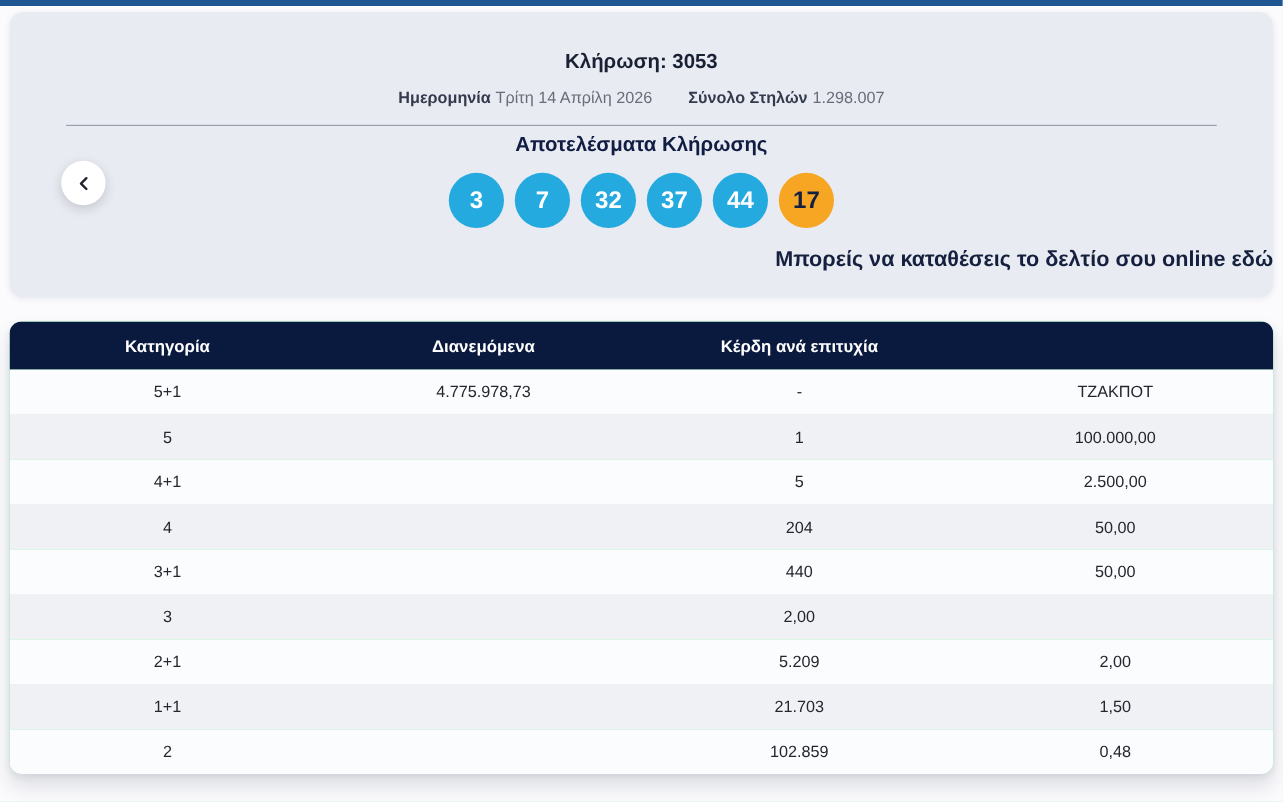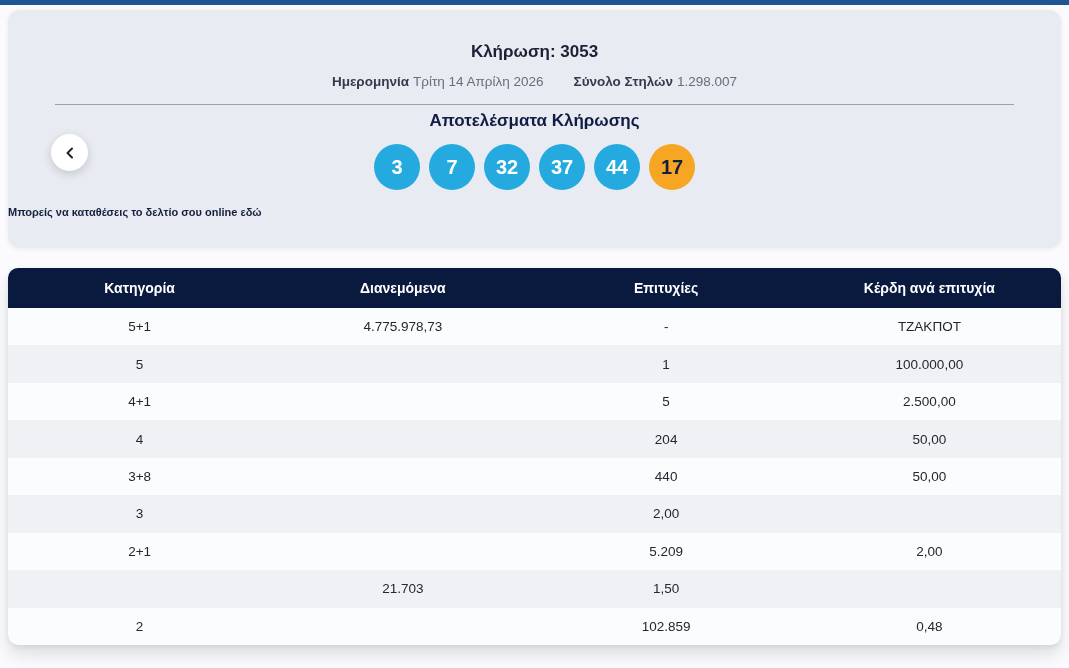--- a/index.html
+++ b/index.html
@@ -52,22 +52,22 @@
   }
   .ball {
     width: 46px; height: 46px; border-radius: 50%;
     display: flex; align-items: center; justify-content: center;
     font-size: 20px; font-weight: 700;
   }
   .ball.blue  { background: var(--ball-blue, #25aadf); color: #ffffff; }
   .ball.joker { background: var(--ball-joker, #f6a623); color: #13203f; }
   .deposit-note {
     margin-top: 16px;
-    text-align: left;
-    font-size: 11px; font-weight: 700;
+    text-align: right;
+    font-size: 18px; font-weight: 700;
     color: #15203e;
     cursor: pointer;
   }
   .prev-btn {
     position: absolute;
     left: 43px; top: 124px;
     width: 37px; height: 37px;
     border-radius: 50%;
     border: none;
     background: #ffffff;
@@ -142,21 +142,20 @@
         <path d="M8 1.5 L3.5 6 L8 10.5" stroke="#20242c" stroke-width="2" stroke-linecap="round" stroke-linejoin="round"></path>
       </svg>
     </span>
   </button>
 </section>
 
 <section class="results-table">
   <div class="thead">
     <div>Κατηγορία</div>
     <div>Διανεμόμενα</div>
-    <div>Επιτυχίες</div>
     <div>Κέρδη ανά επιτυχία</div>
   </div>
   <div id="tbody">
       <div class="trow">
         <div>5+1</div>
         <div>4.775.978,73</div>
         <div>-</div>
         <div>ΤΖΑΚΠΟΤ</div>
       </div>
       <div class="trow">
@@ -171,37 +170,38 @@
         <div>5</div>
         <div>2.500,00</div>
       </div>
       <div class="trow">
         <div>4</div>
         <div></div>
         <div>204</div>
         <div>50,00</div>
       </div>
       <div class="trow">
-        <div>3+8</div>
+        <div>3+1</div>
         <div></div>
         <div>440</div>
         <div>50,00</div>
       </div>
       <div class="trow">
         <div>3</div>
         <div></div>
         <div>2,00</div>
       </div>
       <div class="trow">
         <div>2+1</div>
         <div></div>
         <div>5.209</div>
         <div>2,00</div>
       </div>
       <div class="trow">
+        <div>1+1</div>
         <div></div>
         <div>21.703</div>
         <div>1,50</div>
       </div>
       <div class="trow">
         <div>2</div>
         <div></div>
         <div>102.859</div>
         <div>0,48</div>
       </div>

